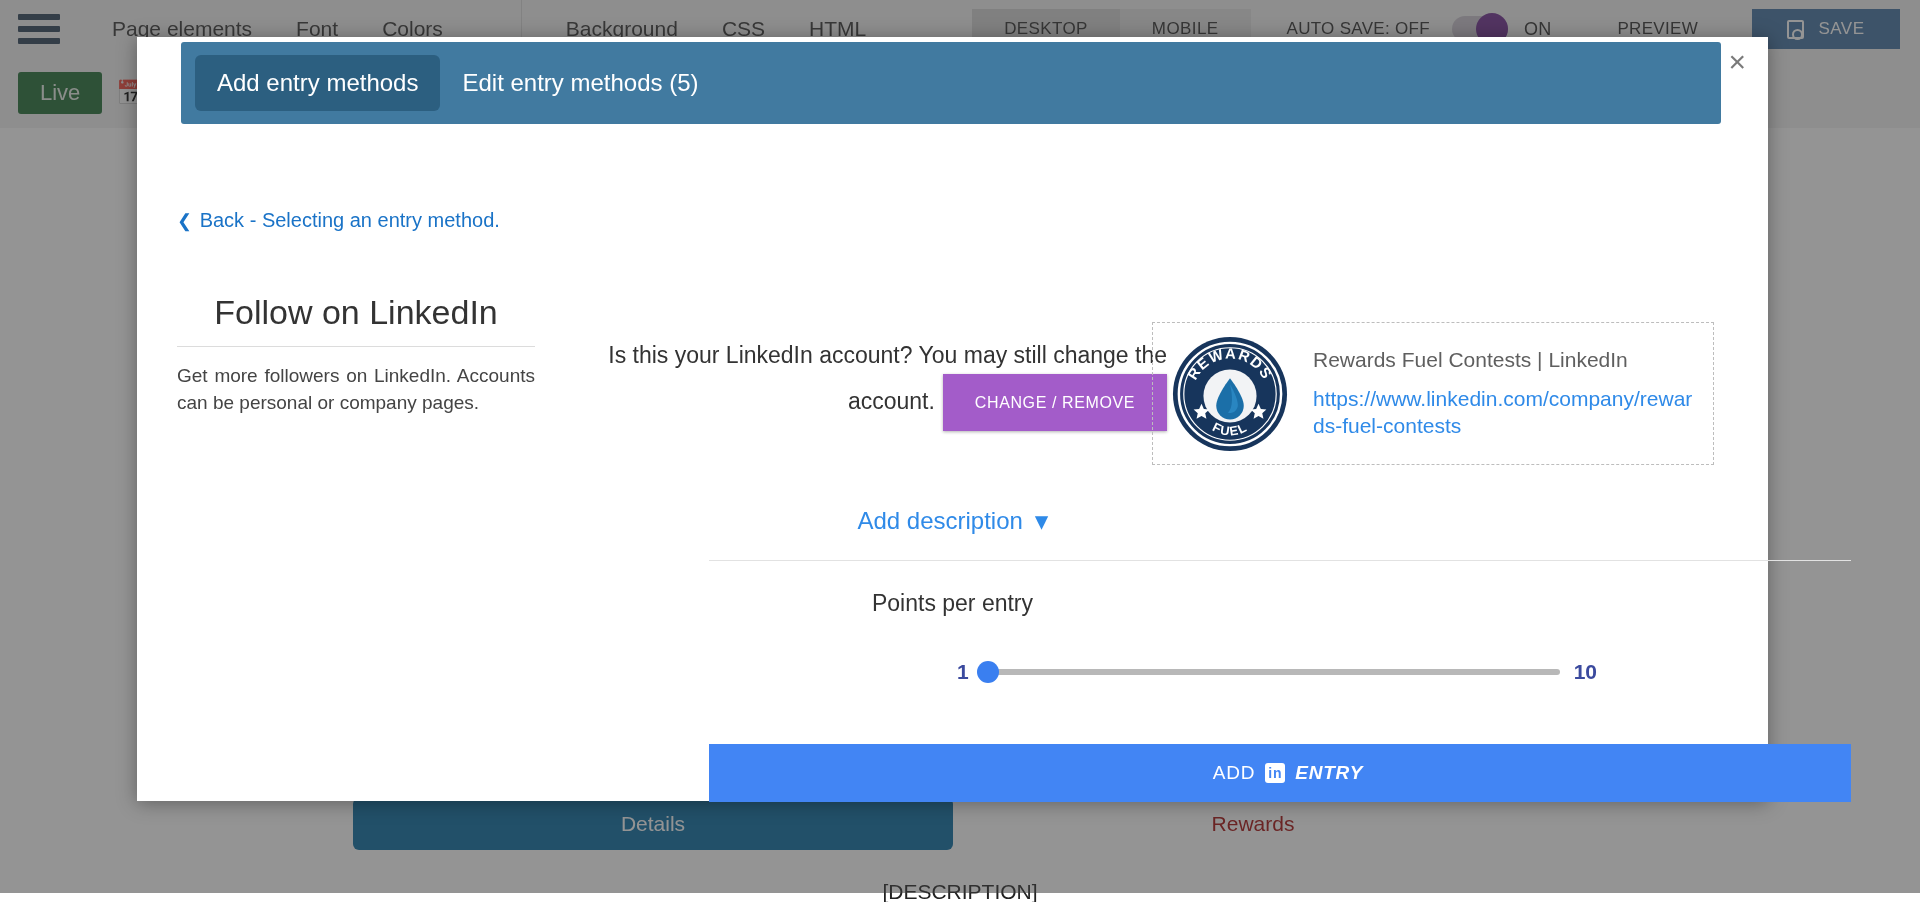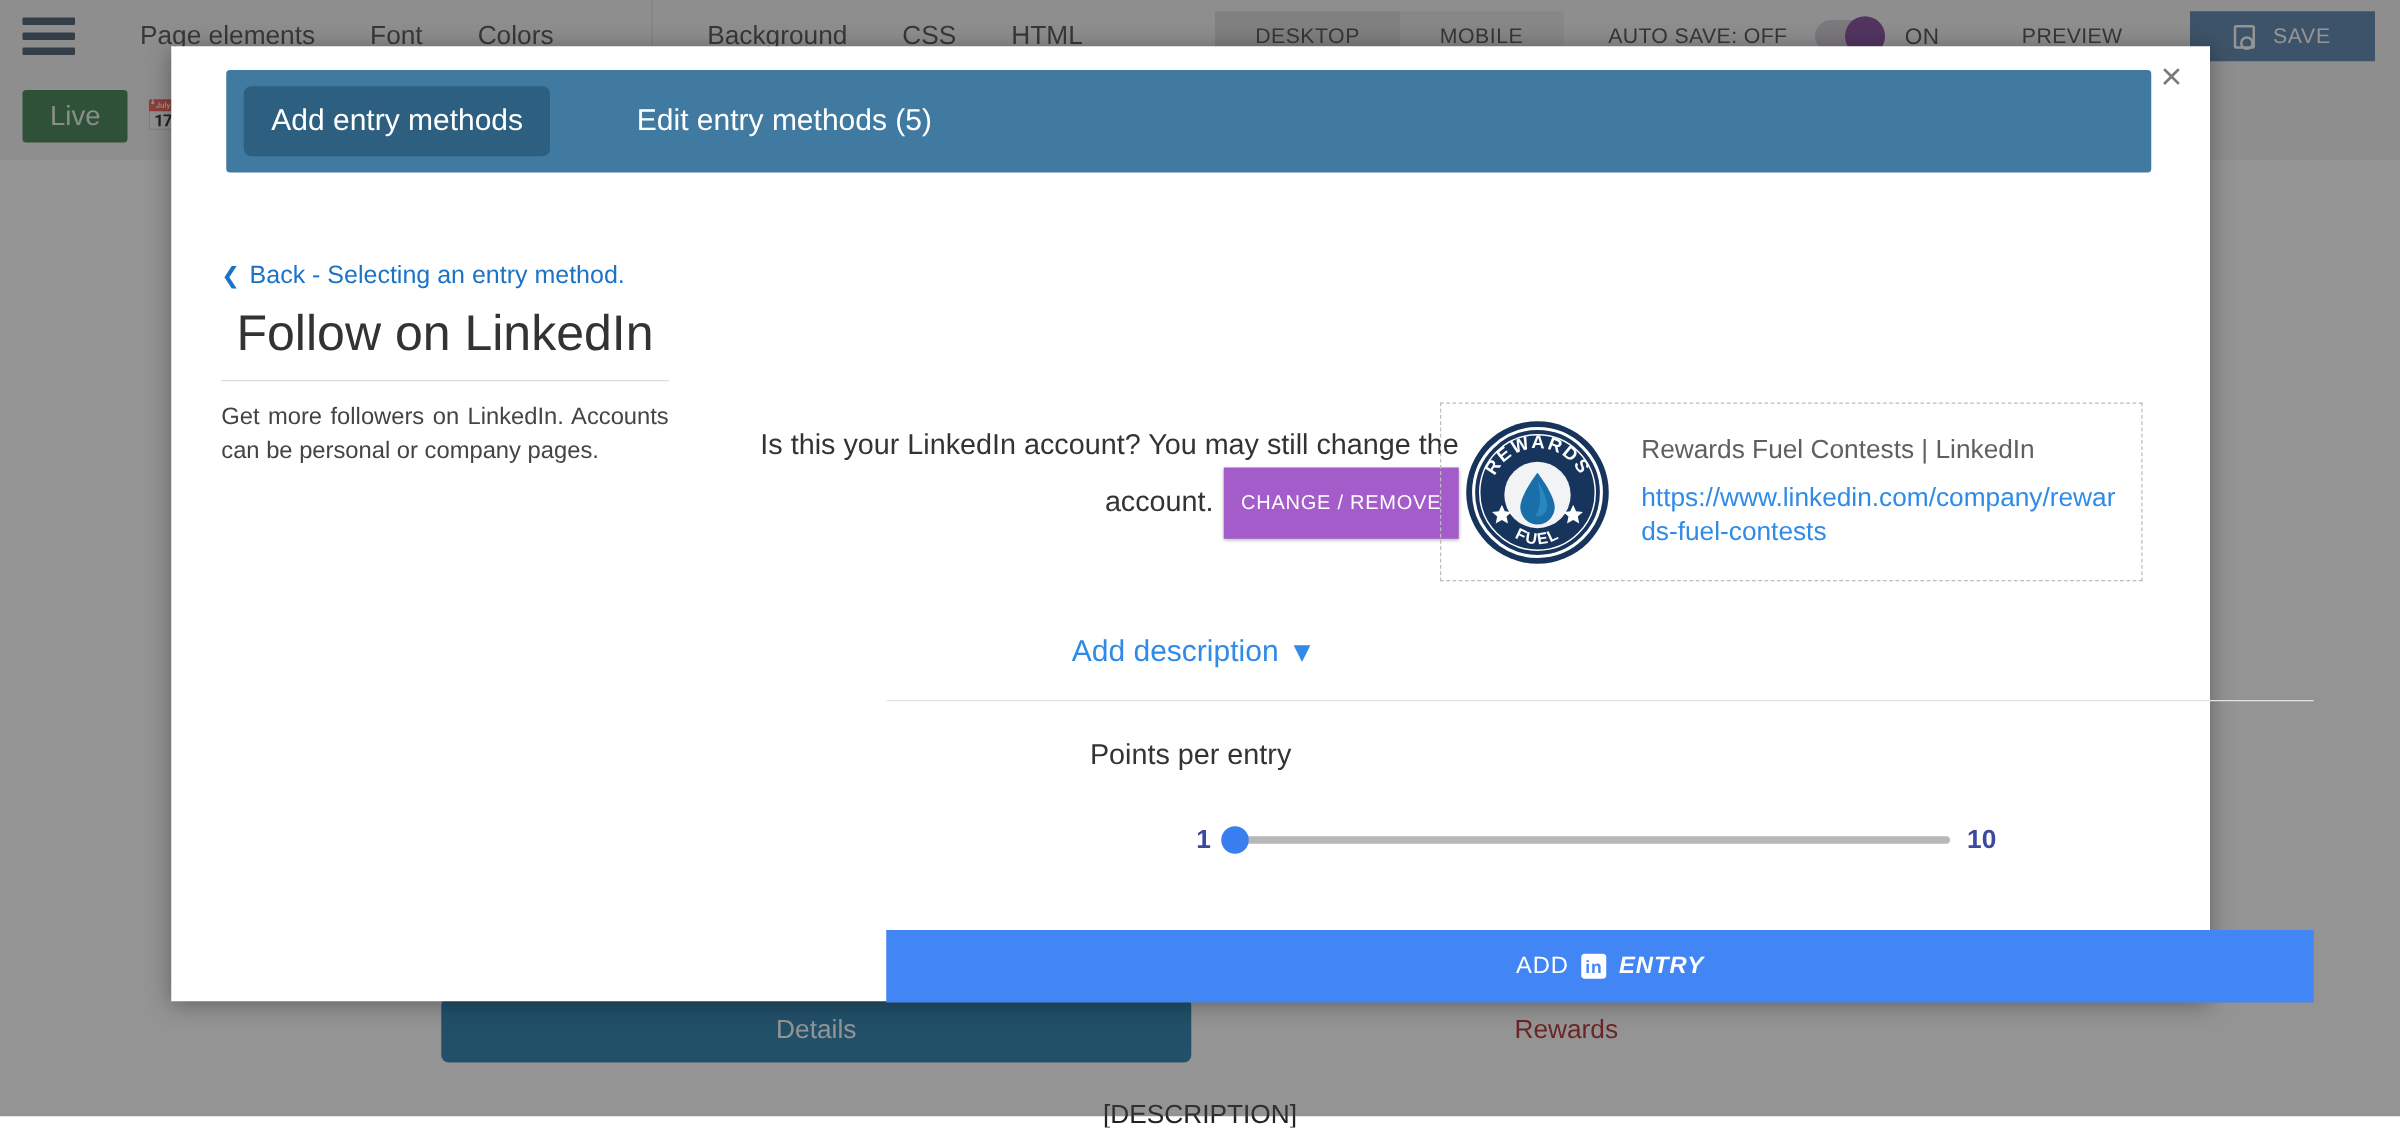--- a/index.html
+++ b/index.html
@@ -69,44 +69,44 @@
     font-size: 21px; color: #222; }
 
   .dimmer { position: absolute; inset: 0; background: rgba(60,60,60,.55); }
 
   
   .modal { position: absolute; left: 137px; top: 37px; width: 1631px; height: 764px;
     background: #ffffff; box-shadow: 0 2px 18px rgba(0,0,0,.35); }
   .modal-close { position: absolute; right: 22px; top: 10px; font-size: 30px;
     color: #7a7a7a; line-height: 1; cursor: pointer; }
 
-  .tabs-header { position: absolute; left: 44px; top: 19px; width: 1540px; height: 82px;
-    background: #3d7architecture; gap: 47px; }
+  .tabs-header { position: absolute; left: 44px; top: 5px; width: 1540px; height: 82px;
+    background: #3d7architecture; }
   .tabs-header { background: #417aa0; border-radius: 3px; display: flex; align-items: center;
     padding-left: 14px; }
   .tab-btn { height: 56px; display: flex; align-items: center; padding: 0 22px;
     font-size: 24px; color: #ffffff; border-radius: 6px; }
   .tab-btn.active { background: #2c5f80; }
 
   .modal-body { position: absolute; left: 0; top: 110px; width: 1631px; height: 654px; }
 
   .back-link { position: absolute; left: 40px; top: 62px; font-size: 20px; color: #1a73c7; }
   .back-link .chev { font-size: 18px; margin-right: 2px; }
 
   .left-col { position: absolute; left: 40px; top: 98px; width: 358px; }
-  .lc-title { text-align: center; font-size: 40px; color: #333; font-weight: 400;
-    padding-bottom: 14px; }
+  .lc-title { text-align: center; font-size: 34px; color: #333; font-weight: 400;
+    padding-bottom: 14px; margin-top: 48px; }
   .lc-rule { height: 1px; background: #dcdcdc; width: 100%; }
   .lc-desc { margin-top: 16px; font-size: 19px; color: #444; line-height: 1.42;
     text-align: justify; }
 
   .acct-row { position: absolute; left: 430px; top: 190px; width: 600px;
     text-align: right; font-size: 23px; color: #333; line-height: 1.6; }
   .chg-btn { display: inline-block; vertical-align: middle; background: #a35cc9;
-    color: #ffffff; font-size: 16px; letter-spacing: .6px; padding: 16px 14px;
+    color: #ffffff; font-size: 16px; letter-spacing: .6px; padding: 16px 32px;
     margin-left: 8px; box-shadow: 0 1px 3px rgba(0,0,0,.3); }
 
   .acct-card { position: absolute; left: 1015px; top: 175px; width: 562px; height: 143px;
     border: 1px dashed #bdbdbd; display: flex; align-items: center; padding: 10px 18px; gap: 24px; }
   .logo-wrap { width: 118px; height: 118px; flex: 0 0 118px; }
   .card-text { flex: 1; }
   .card-title { font-size: 21px; color: #5f5f5f; line-height: 1.28; }
   .card-url { margin-top: 12px; font-size: 21px; color: #2f8ae8; line-height: 1.28;
     word-break: break-all; }
 

